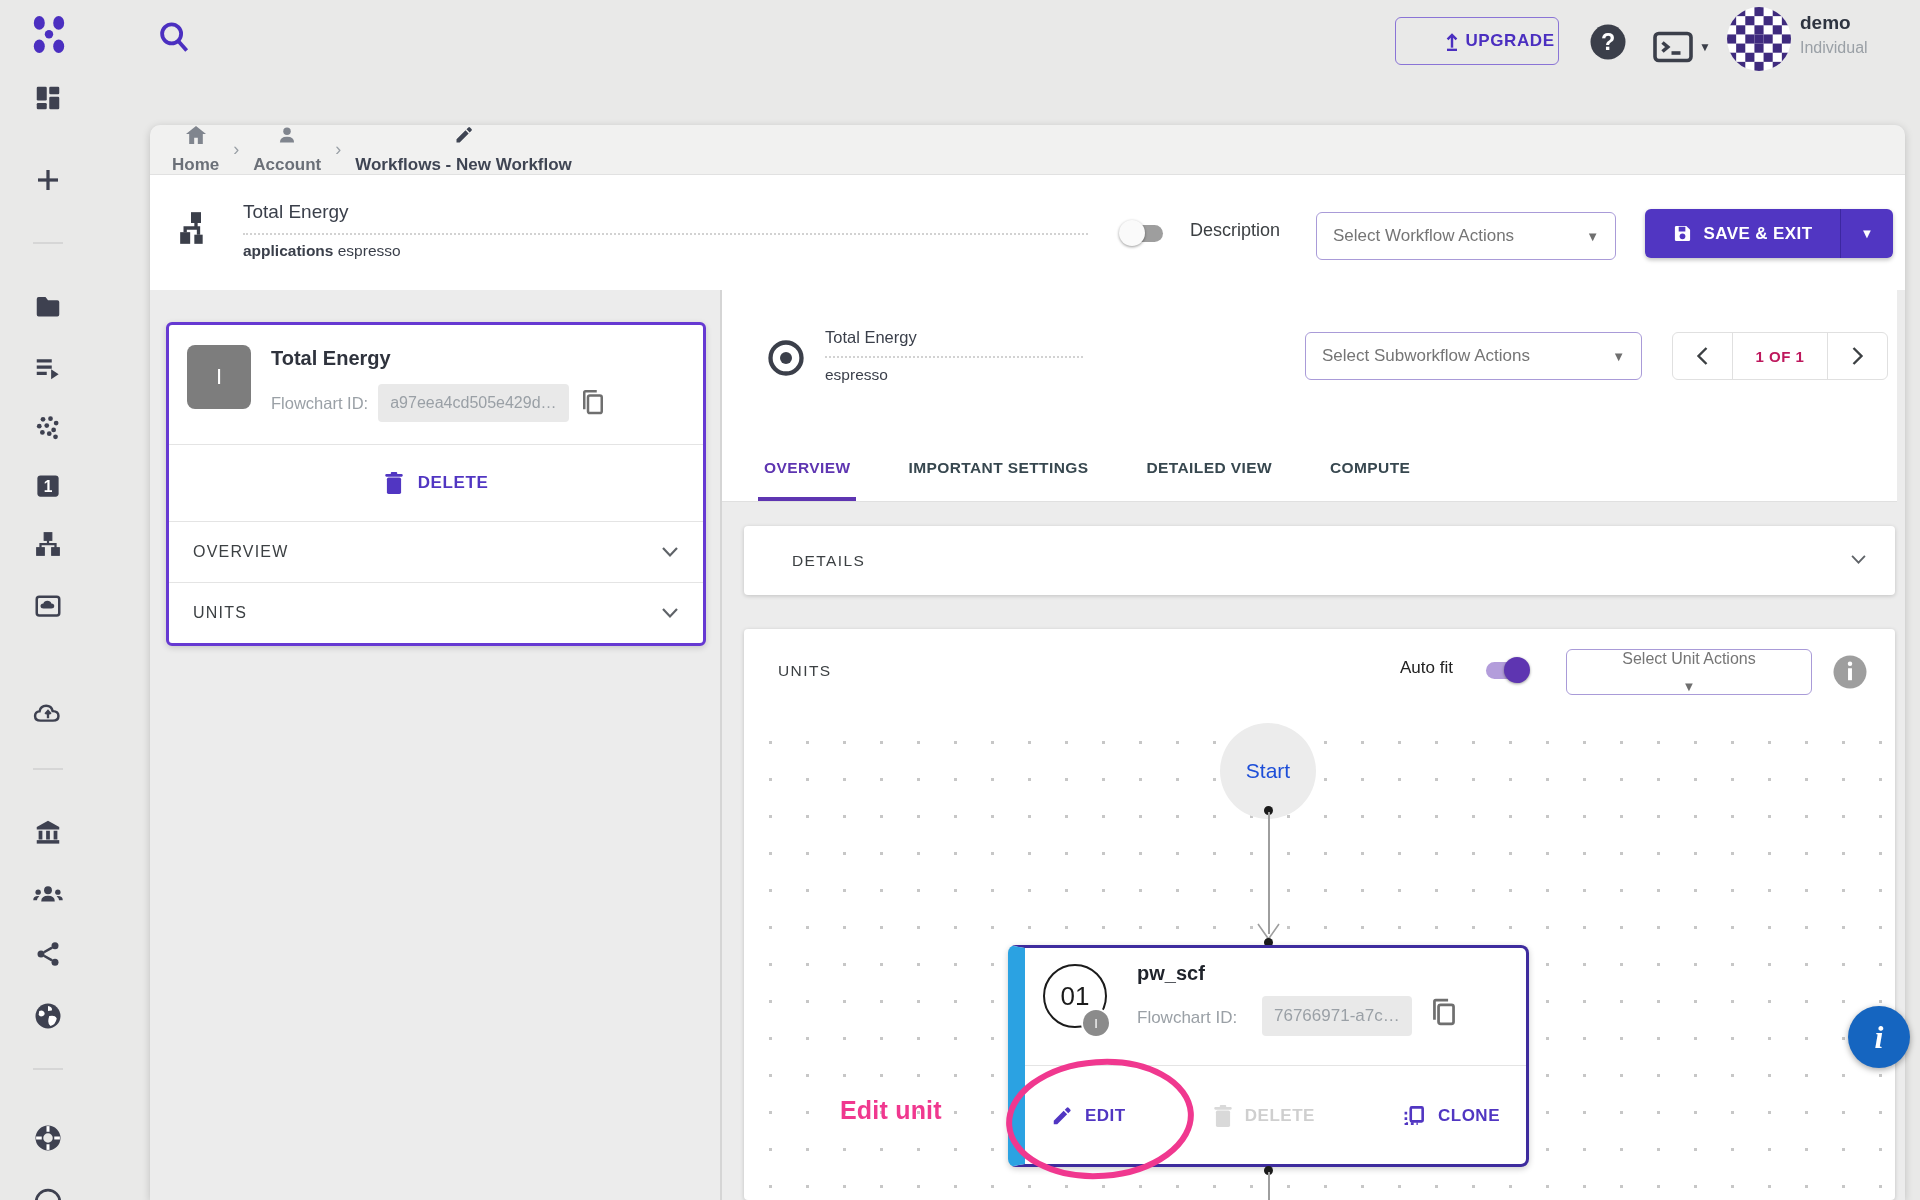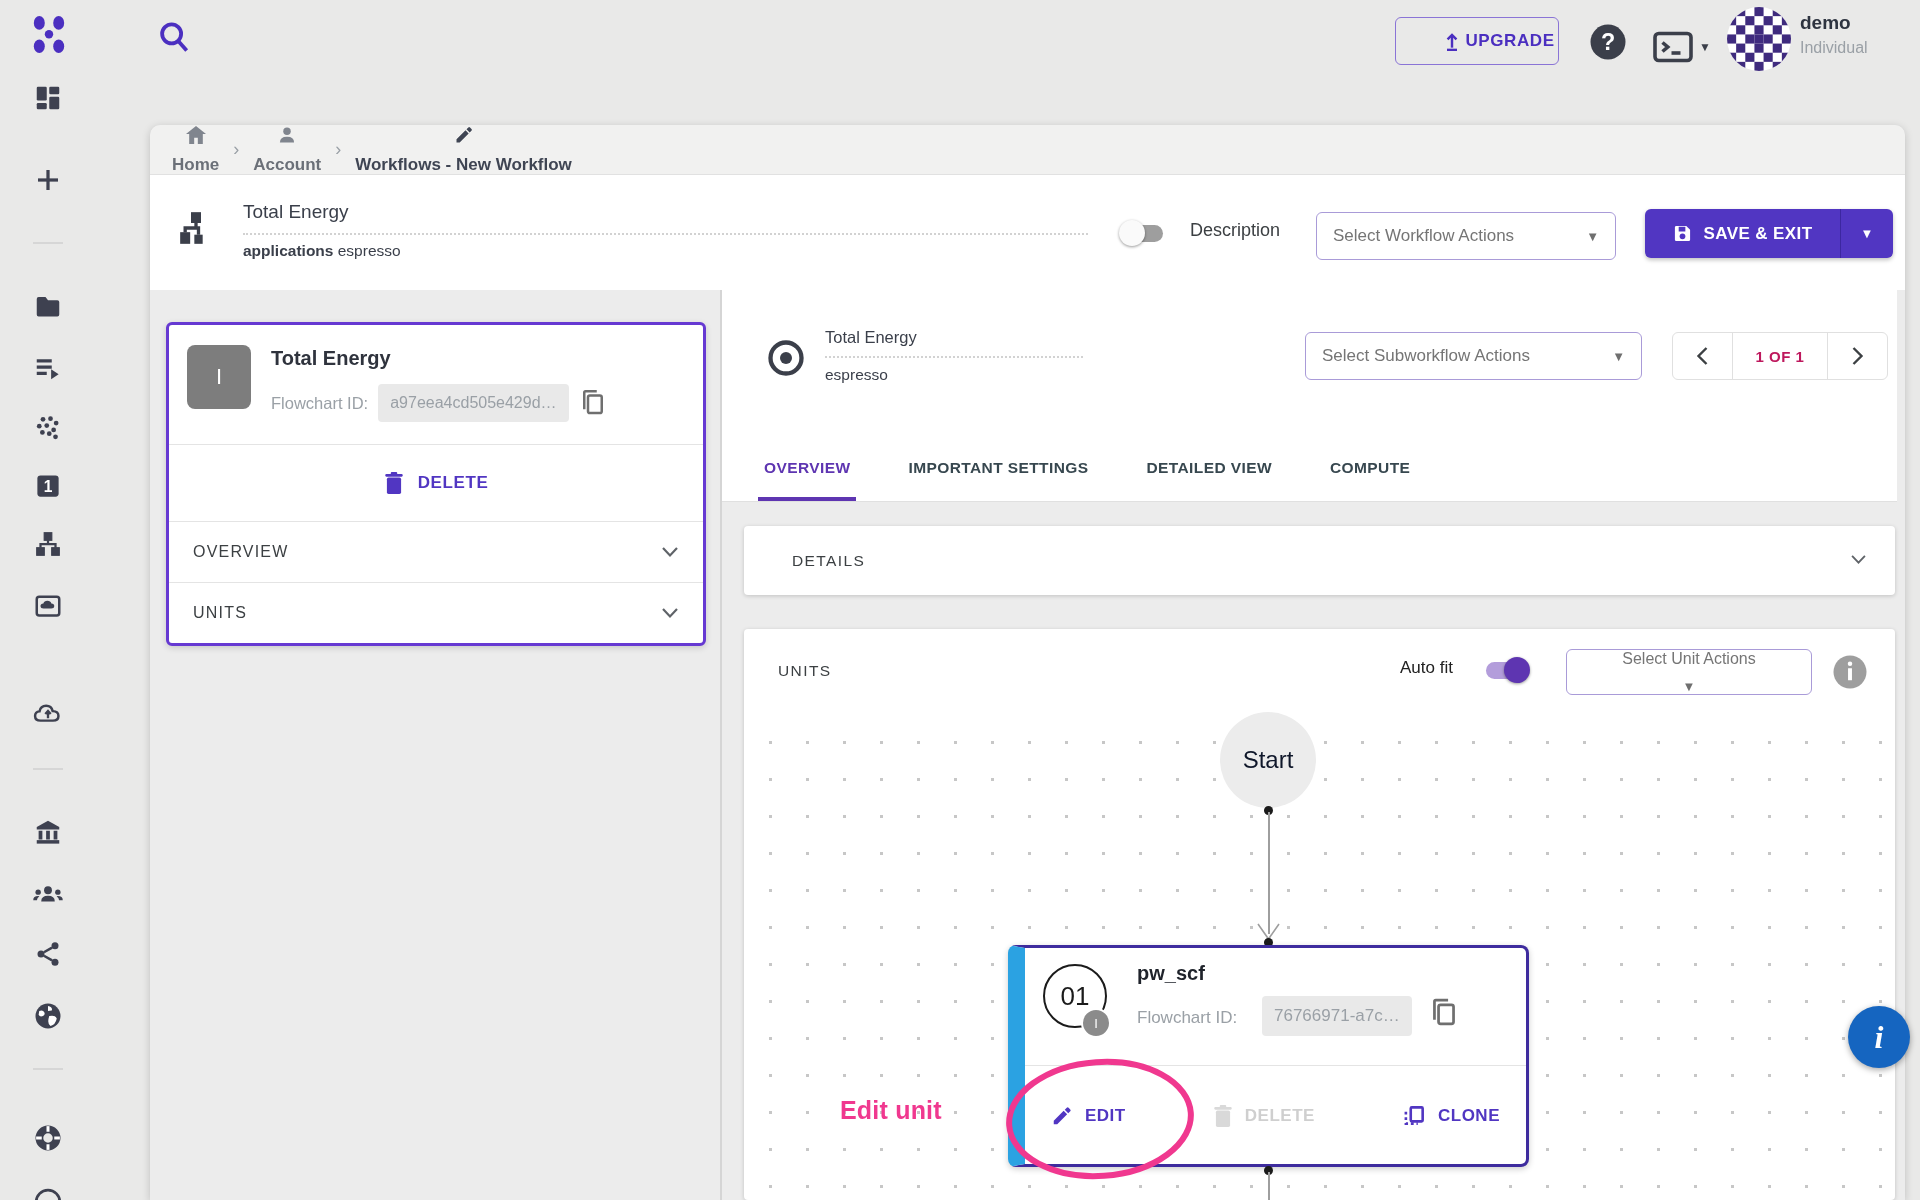--- a/index.html
+++ b/index.html
@@ -88,23 +88,23 @@
 
   
   .panel-card { position:absolute; left:22px; background:#fff; border-radius:4px;
     box-shadow:0 1px 4px rgba(0,0,0,.18); }
   .panel-label { font-size:15.5px; letter-spacing:1.4px; color:#3c4043; }
 
   .canvas { position:absolute; left:0; right:0; top:81px; bottom:0; overflow:hidden;
     background-image:radial-gradient(circle, #c7c7c7 1.6px, transparent 2px);
     background-size:37px 37px; background-position:8px 14px; }
 
-  .start-node { position:absolute; left:476px; top:2px; width:96px; height:96px; border-radius:50%;
+  .start-node { position:absolute; left:476px; top:13px; width:96px; height:96px; border-radius:50%;
     background:#ececec; display:flex; align-items:center; justify-content:center;
-    font-size:24px; color:#0f172a; cursor:pointer; }
+    font-size:21px; color:#1d4ed8; cursor:pointer; }
 
   .unit-card { position:absolute; left:264px; top:235px; width:521px; height:222px; background:#fff;
     border:3.5px solid #3e2c9e; border-left:17px solid #2ba2e2; border-radius:8px;
     box-shadow:0 2px 6px rgba(0,0,0,.2); cursor:pointer; }
   .unit-head { position:relative; height:118px; border-bottom:1.5px solid #e4e4e4; }
   .num-circle { position:absolute; left:18px; top:16px; width:64px; height:64px; border-radius:50%;
     border:2.5px solid #1b1b1b; display:flex; align-items:center; justify-content:center;
     font-size:26px; color:#1b1b1b; }
   .num-badge { position:absolute; left:56px; top:60px; width:30px; height:30px; border-radius:50%;
     background:#8b8b8b; border:2px solid #fff; color:#fff; font-size:13px;

